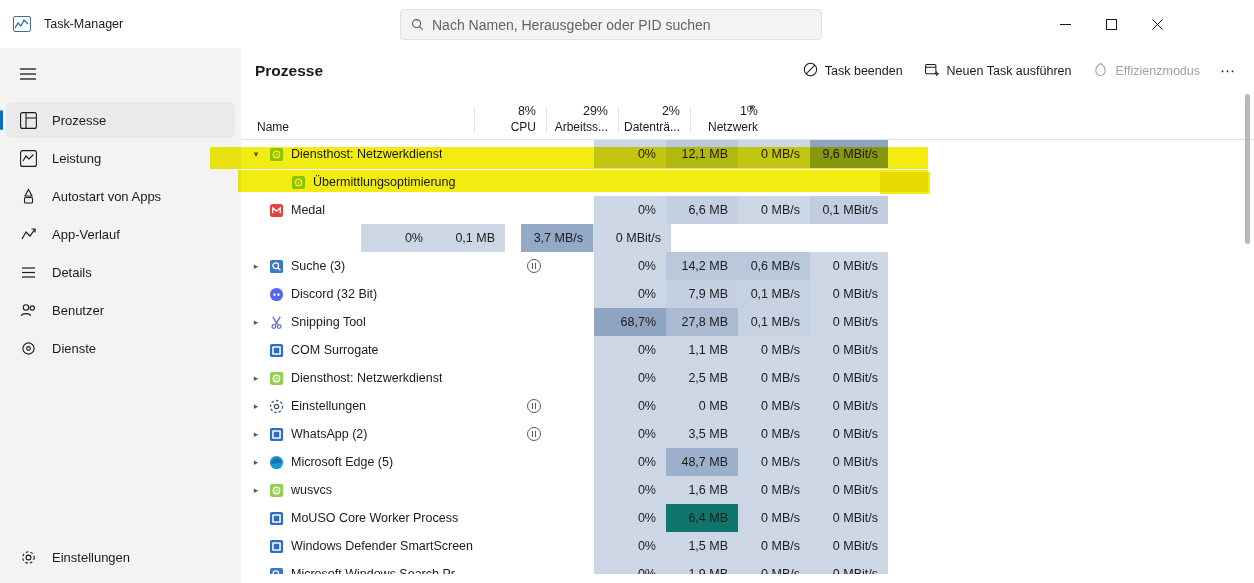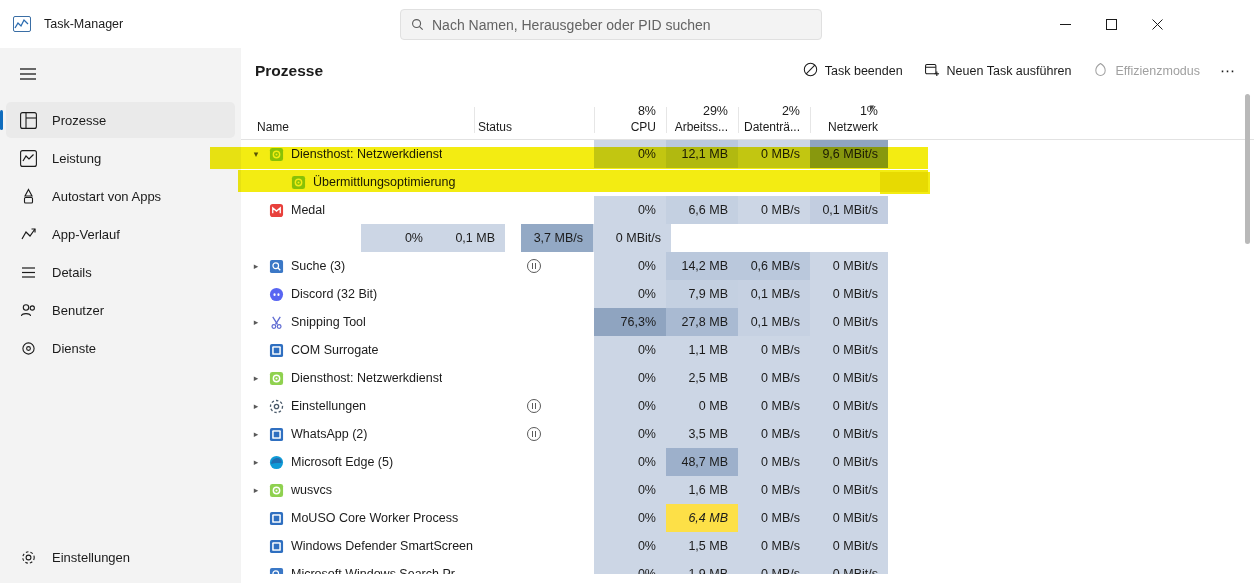--- a/index.html
+++ b/index.html
@@ -327,24 +327,20 @@
         </div>
       </div>
     </div>
 
     <div class="grid">
 
       <div class="thead">
         <div class="th name">
           <span class="lbl">Name</span>
         </div>
-        <div class="th status">
-          <span class="th-sep"></span>
-          <span class="lbl">Status</span>
-        </div>
         <div class="th num">
           <span class="th-sep"></span>
           <span class="pct">8%</span>
           <span class="lbl" style="text-align:right">CPU</span>
         </div>
         <div class="th num">
           <span class="th-sep"></span>
           <span class="pct">29%</span>
           <span class="lbl" style="text-align:right">Arbeitss...</span>
         </div>
@@ -467,21 +463,21 @@
                 <svg width="15" height="15" viewBox="0 0 16 16">
                   <path d="M4 2 L9 10" stroke="#5e6ad2" stroke-width="1.4" fill="none"></path>
                   <path d="M12 2 L7 10" stroke="#5e6ad2" stroke-width="1.4" fill="none"></path>
                   <circle cx="5.2" cy="12.3" r="2" fill="none" stroke="#5e6ad2" stroke-width="1.3"></circle>
                   <circle cx="10.8" cy="12.3" r="2" fill="none" stroke="#5e6ad2" stroke-width="1.3"></circle>
                 </svg>
               </span>
               <span class="pname">Snipping Tool</span>
             </div>
             <div class="c-status"></div>
-            <div class="c-num " style="background: rgb(143, 164, 192);">76,3%</div>
+            <div class="c-num " style="background: rgb(143, 164, 192);">68,7%</div>
             <div class="c-num " style="background: rgb(169, 186, 210);">27,8 MB</div>
             <div class="c-num " style="background: rgb(198, 209, 226);">0,1 MB/s</div>
             <div class="c-num net" style="background: rgb(204, 214, 229);">0 MBit/s</div>
           </div>
           <div class="row">
             <div class="c-name">
               <span class="chev"></span>
               <span class="picon">
                 <svg width="15" height="15" viewBox="0 0 16 16">
                   <rect x="1" y="1" width="14" height="14" rx="2" fill="#2f6fc0"></rect>
@@ -596,21 +592,21 @@
                 <svg width="15" height="15" viewBox="0 0 16 16">
                   <rect x="1" y="1" width="14" height="14" rx="2" fill="#2f6fc0"></rect>
                   <rect x="3.4" y="3.4" width="9.2" height="9.2" rx="1" fill="#ffffff"></rect>
                   <rect x="5" y="5" width="6" height="6" fill="#2f6fc0"></rect>
                 </svg>
               </span>
               <span class="pname">MoUSO Core Worker Process</span>
             </div>
             <div class="c-status"></div>
             <div class="c-num " style="background: rgb(204, 214, 229);">0%</div>
-            <div class="c-num " style="background: #fde047; font-style: italic;">6,4 MB</div>
+            <div class="c-num " style="background: #0f766e;">6,4 MB</div>
             <div class="c-num " style="background: rgb(204, 214, 229);">0 MB/s</div>
             <div class="c-num net" style="background: rgb(204, 214, 229);">0 MBit/s</div>
           </div>
           <div class="row">
             <div class="c-name">
               <span class="chev"></span>
               <span class="picon">
                 <svg width="15" height="15" viewBox="0 0 16 16">
                   <rect x="1" y="1" width="14" height="14" rx="2" fill="#2f6fc0"></rect>
                   <rect x="3.4" y="3.4" width="9.2" height="9.2" rx="1" fill="#ffffff"></rect>

